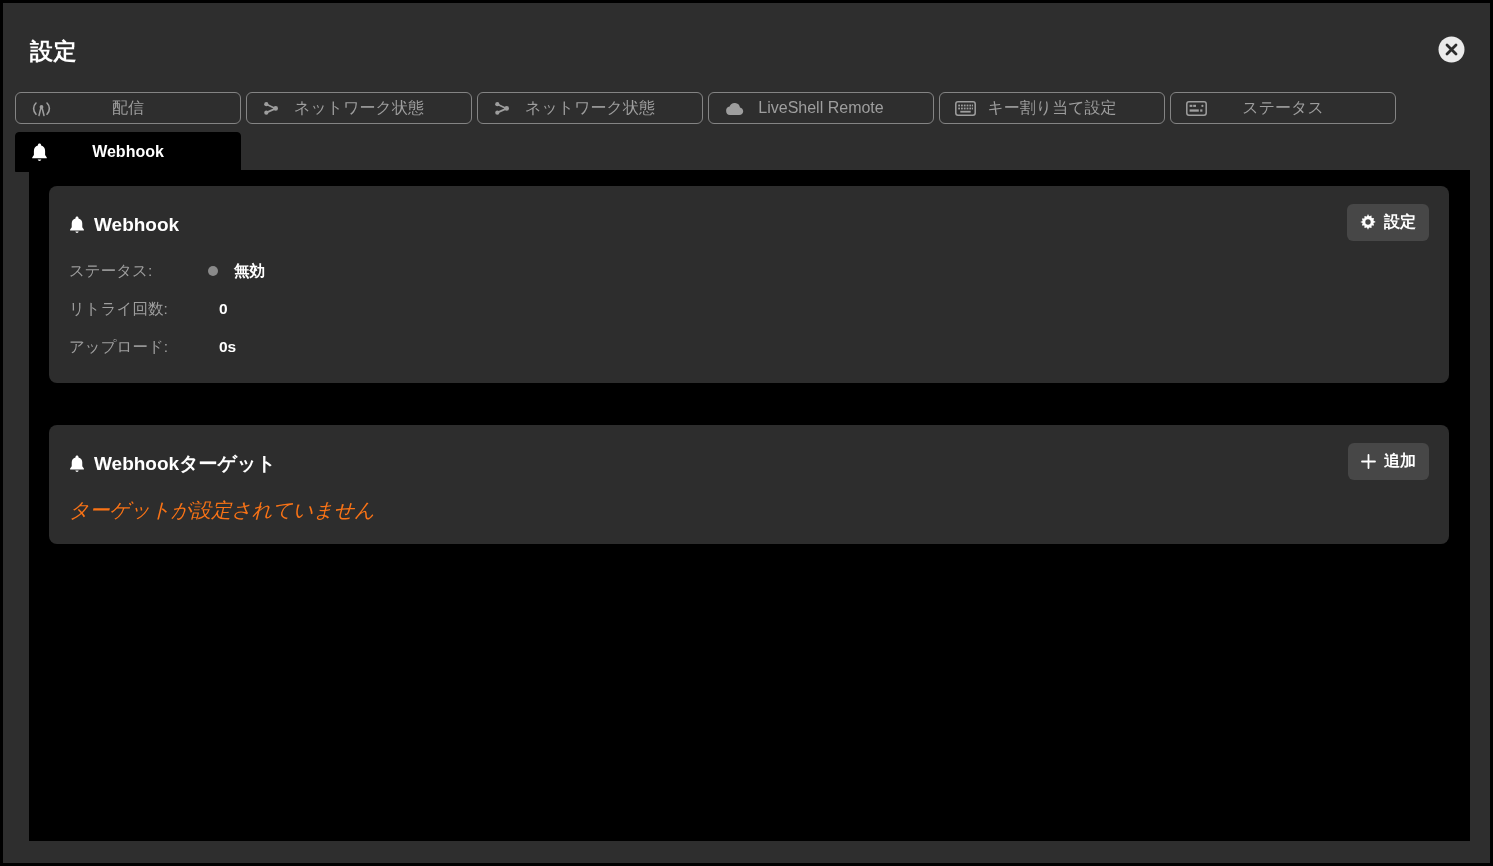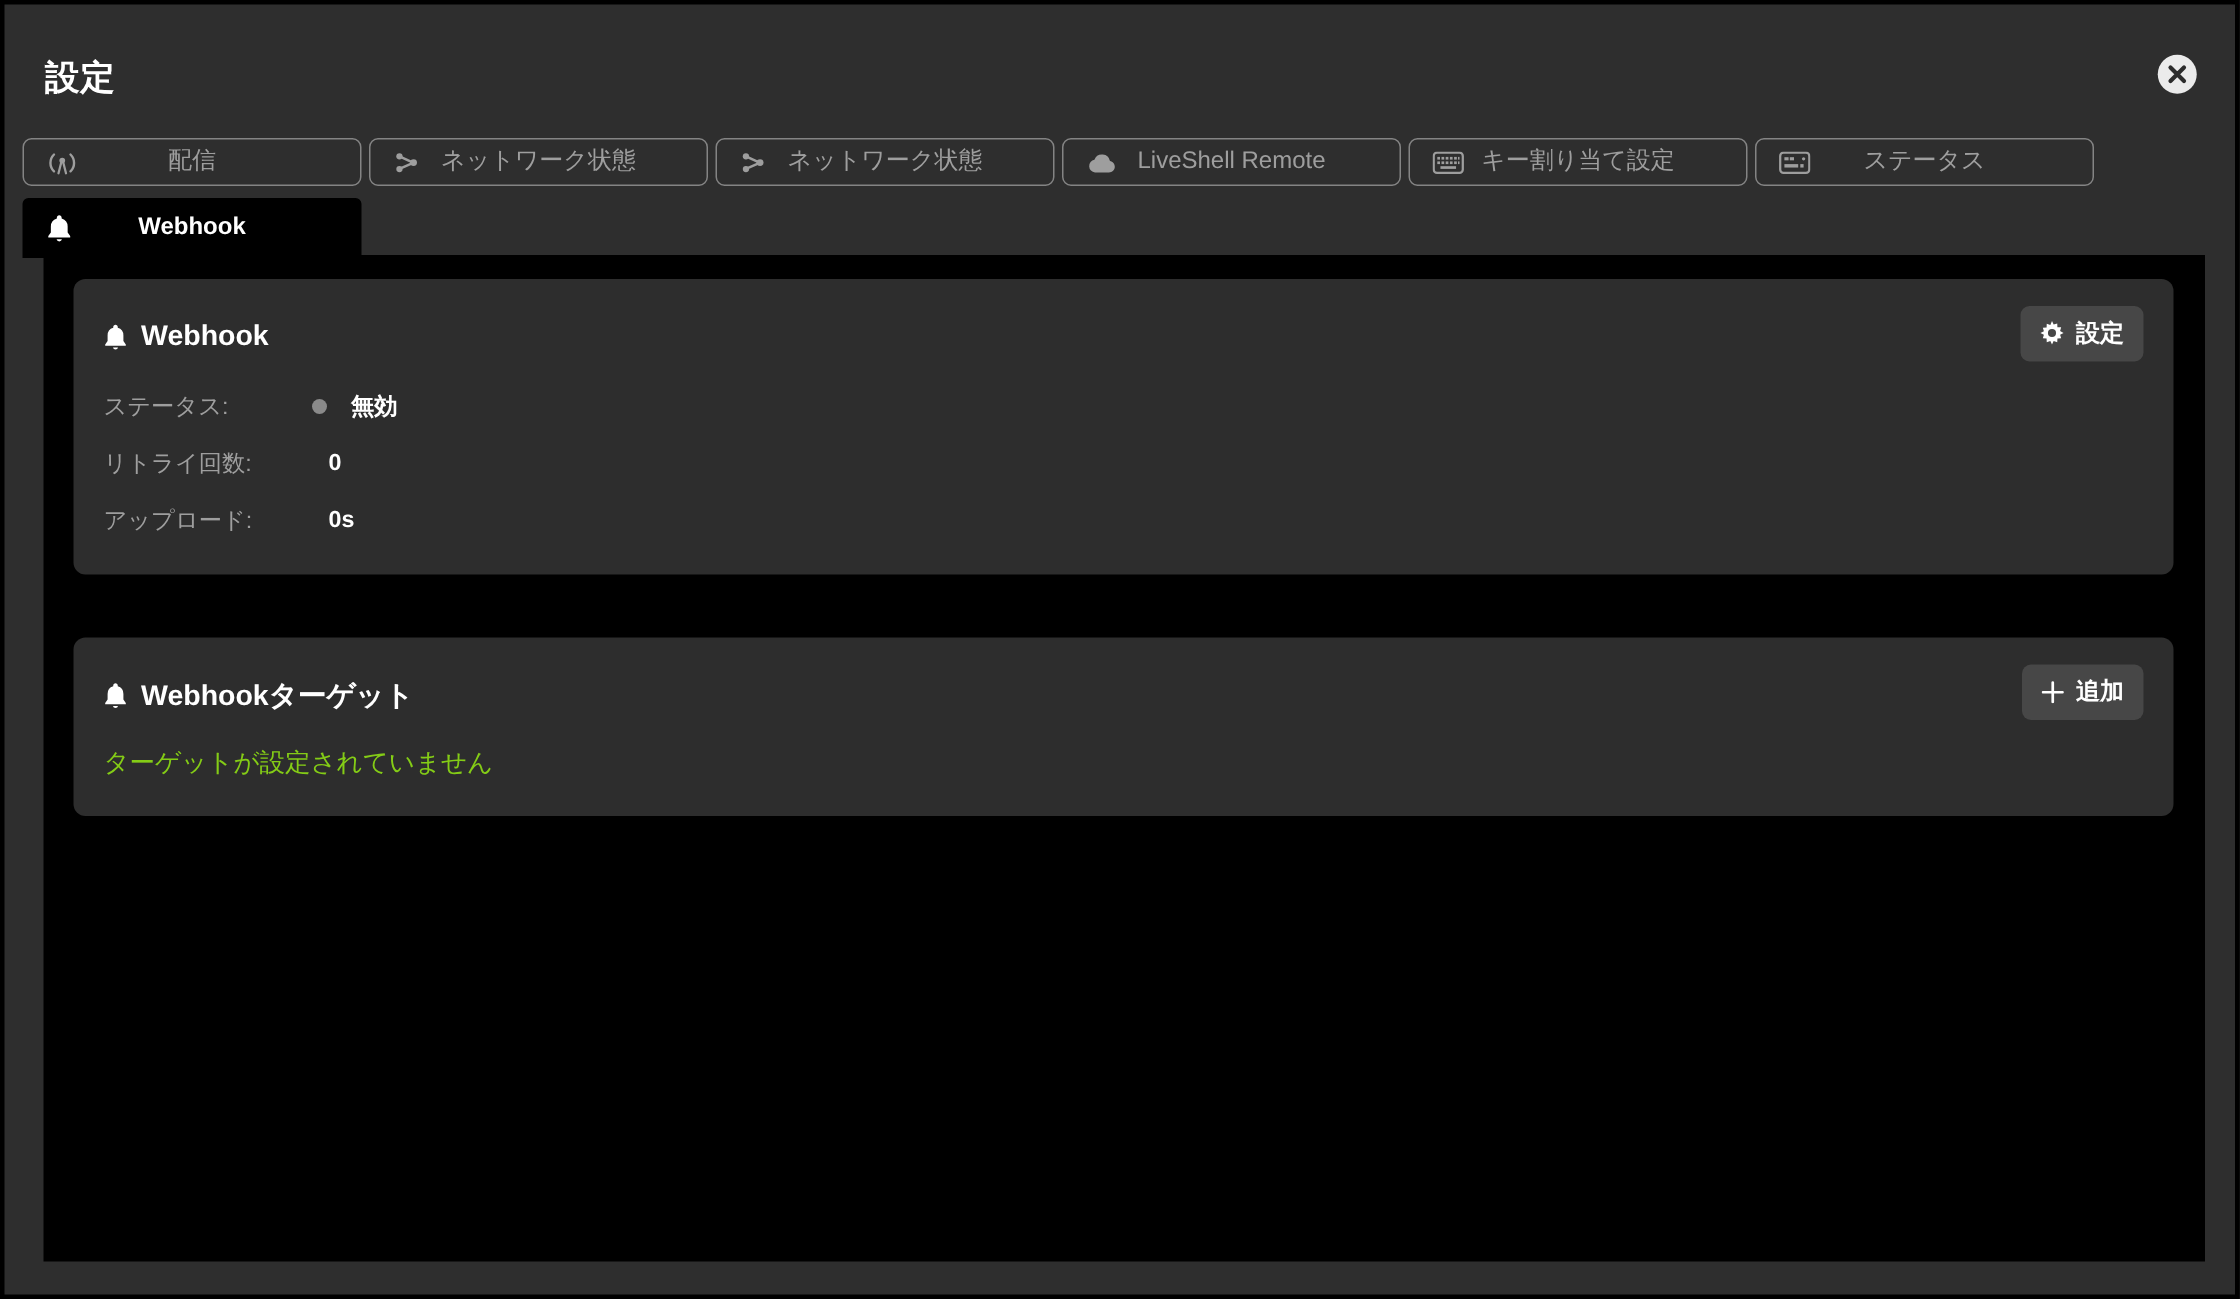--- a/index.html
+++ b/index.html
@@ -75,21 +75,21 @@
   .rows { padding: 14px 28px 0 20px; }
   .row { display: flex; align-items: center; height: 38px; font-size: 15.5px; }
   .row-label { color: #9e9e9e; width: 130px; white-space: nowrap; }
   .row-value { color: #fff; font-weight: bold; margin-left: 20px; }
   .status-dot {
     width: 10px; height: 10px; border-radius: 50%;
     background: #8a8a8a; margin-left: 9px;
   }
   .status-dot + .row-value { margin-left: 16px; }
   .empty-message {
-    padding: 20px 20px 0 20px; color: #84cc16; font-size: 17px;
+    padding: 20px 20px 0 20px; color: #f97316; font-size: 20px; font-style: italic;
   }
   svg { display: block; }
 </style>
 </head>
 <body>
 
 <div class="dialog-title">設定</div>
 
 <div class="close-btn">
   <span>

